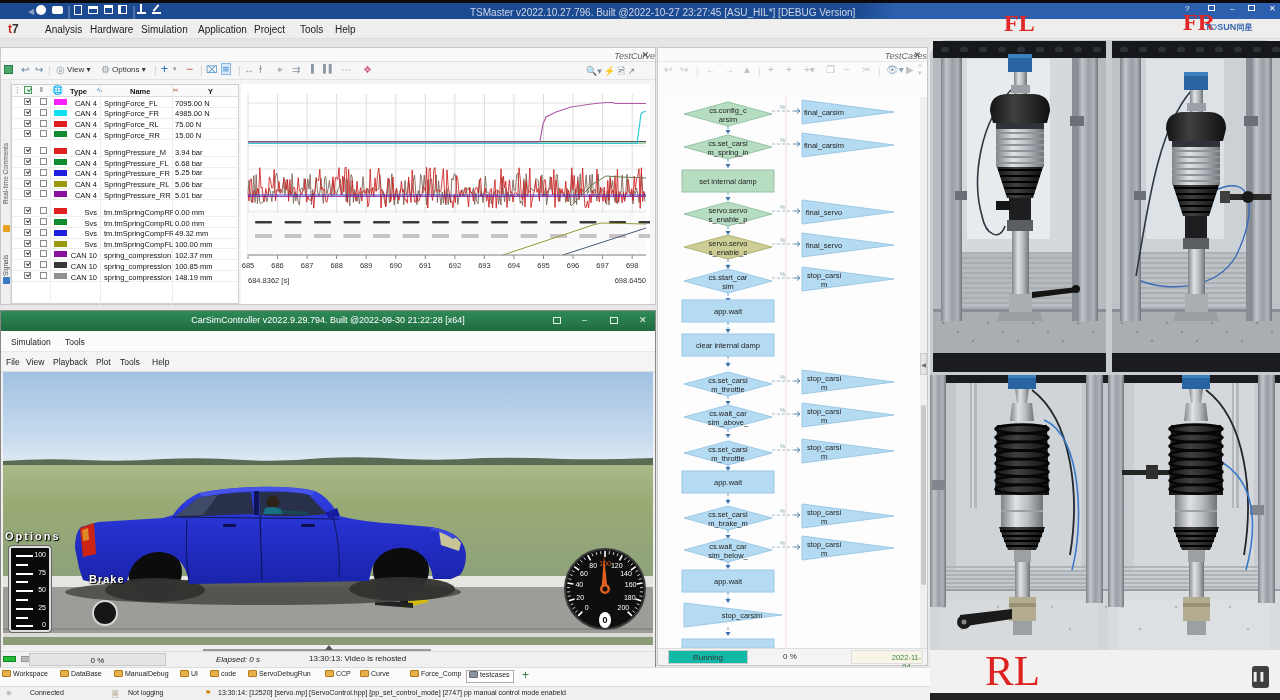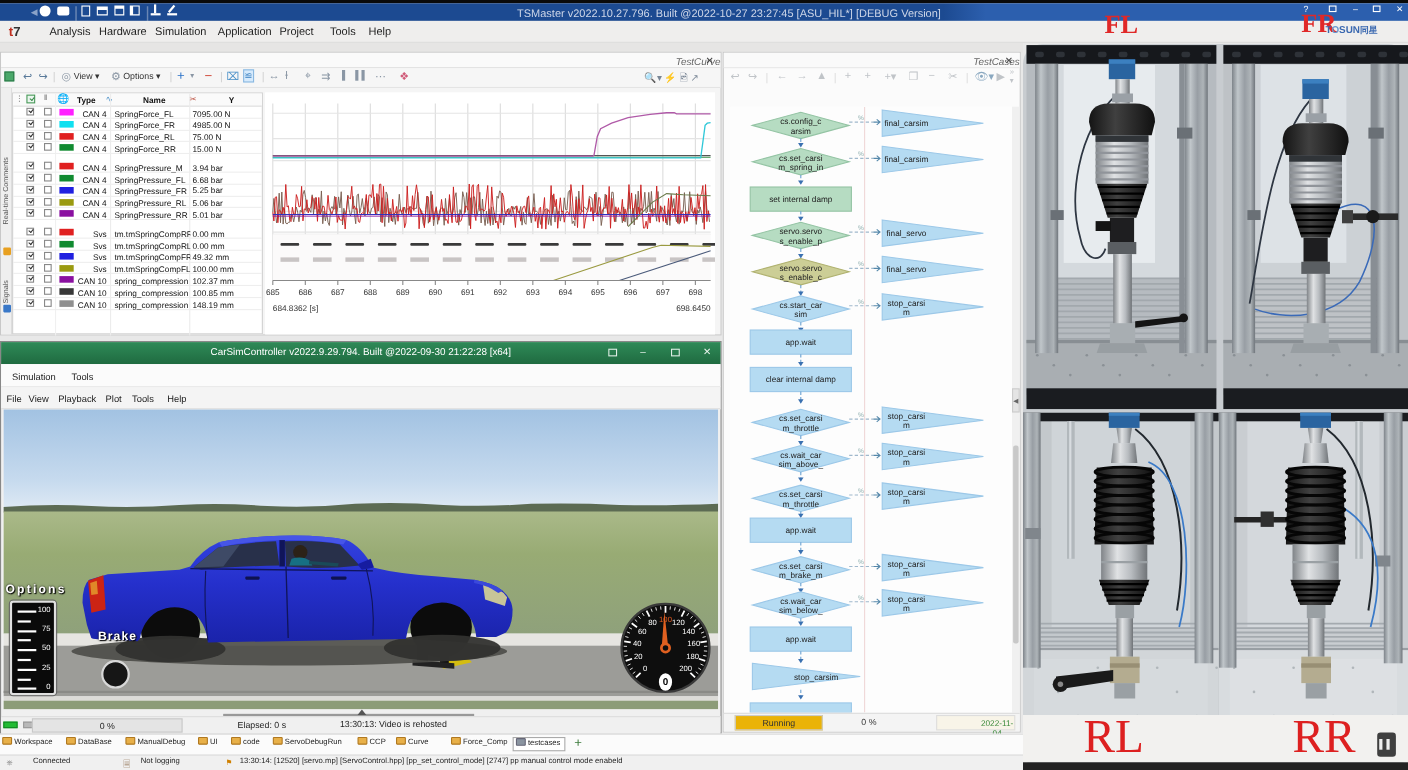--- a/index.html
+++ b/index.html
@@ -528,21 +528,21 @@
       </svg></div>
 
   <div class="abs" style="left:202px;top:336px;width:228px;height:6px;">
     <div style="position:absolute;left:0;top:2px;width:228px;height:2px;background:#b8b8b8;border:1px solid #999;"></div>
     <div style="position:absolute;left:122px;top:-2px;width:0;height:0;border-left:4px solid transparent;border-right:4px solid transparent;border-bottom:5px solid #555;"></div>
   </div>
   <div class="abs" style="left:0;top:340px;width:654px;height:16px;background:#f0f0f0;border-top:1px solid #ddd;font-size:8px;color:#222;">
     <span style="position:absolute;left:2px;top:4px;width:13px;height:6px;background:#22bb33;border:1px solid #118822;"></span>
     <span style="position:absolute;left:20px;top:4px;width:13px;height:6px;background:#b8b8b8;border:1px solid #999;"></span>
     <span style="position:absolute;left:28px;top:1px;width:137px;height:13px;background:#e4e4e4;border:1px solid #c8c8c8;text-align:center;padding-top:2px;">0 %</span>
-    <span style="position:absolute;left:215px;top:3px;">Elapsed: 0 s</span>
+    <span style="position:absolute;left:215px;top:3px;font-style:italic;">Elapsed: 0 s</span>
     <span style="position:absolute;left:308px;top:2px;">13:30:13: Video is rehosted</span>
   </div>
 </div>
 
 <div class="abs" id="testcases" style="left:657px;top:47px;width:271px;height:619px;background:#fbfbfb;border:1px solid #c8c8c8;">
   <div class="abs" style="left:0;top:0;width:269px;height:14px;background:#fafafa;border-bottom:1px solid #e8e8e8;">
     <div class="win-title" style="margin-top:3px;">TestCases</div>
     <div class="abs" style="right:6px;top:2px;font-size:9px;color:#444;">✕</div>
   </div>
   <div class="abs" style="left:0;top:14px;width:269px;height:17px;color:#c0c4c8;font-size:10px;">
@@ -699,21 +699,21 @@
         <path d="M64 539 l-2.5 -4 l5 0 Z" fill="#3a70b0"></path>
         <rect x="18" y="542" width="92" height="9" fill="#b5dbf2" stroke="#9cc8e8"></rect>
       </svg></div>
 
   <div class="abs" style="left:262px;top:49px;width:7px;height:551px;background:#f0f0f0;">
     <div style="position:absolute;left:1px;top:308px;width:5px;height:180px;background:#c8c8c8;border-radius:2px;"></div>
   </div>
   <div class="abs" style="left:262px;top:305px;width:7px;height:22px;background:#e4e4e4;border:1px solid #ccc;font-size:6px;color:#666;text-align:center;line-height:22px;">◀</div>
 
   <div class="abs" style="left:0;top:600px;width:269px;height:17px;background:#f4f4f4;border-top:1px solid #ddd;font-size:8px;color:#333;">
-    <span style="position:absolute;left:10px;top:1px;width:80px;height:14px;background:#eab308;border:1px solid #ccc;text-align:center;padding-top:2px;">Running</span>
+    <span style="position:absolute;left:10px;top:1px;width:80px;height:14px;background:#14b8a6;border:1px solid #ccc;text-align:center;padding-top:2px;">Running</span>
     <span style="position:absolute;left:125px;top:3px;">0 %</span>
     <span style="position:absolute;left:193px;top:1px;width:72px;height:14px;background:#f8f4e8;border:1px solid #ddd;color:#3a8a3a;text-align:center;padding-top:2px;font-size:7.5px;padding-left:39px;">2022-11-04 13:30:04</span>
   </div>
 </div>
 
 <div class="abs" style="left:0;top:667px;width:930px;height:19px;background:#fbfbfb;border-top:1px solid #ddd;font-size:7px;color:#222;" id="taskbar">
     <span style="position:absolute;left:2px;top:2px;height:13px;"><span style="display:inline-block;width:9px;height:7px;background:#e8b048;border:1px solid #b07820;border-radius:1px;position:relative;top:0px;"></span> <span style="position:relative;top:-1px;font-size:7px;">Workspace</span></span>
     <span style="position:absolute;left:60px;top:2px;height:13px;"><span style="display:inline-block;width:9px;height:7px;background:#e8b048;border:1px solid #b07820;border-radius:1px;position:relative;top:0px;"></span> <span style="position:relative;top:-1px;font-size:7px;">DataBase</span></span>
     <span style="position:absolute;left:114px;top:2px;height:13px;"><span style="display:inline-block;width:9px;height:7px;background:#e8b048;border:1px solid #b07820;border-radius:1px;position:relative;top:0px;"></span> <span style="position:relative;top:-1px;font-size:7px;">ManualDebug</span></span>
     <span style="position:absolute;left:180px;top:2px;height:13px;"><span style="display:inline-block;width:9px;height:7px;background:#e8b048;border:1px solid #b07820;border-radius:1px;position:relative;top:0px;"></span> <span style="position:relative;top:-1px;font-size:7px;">UI</span></span>
@@ -1080,20 +1080,19 @@
       <line x1="70" y1="166" x2="106" y2="166" stroke="#000" stroke-width="2"></line>
       <line x1="72" y1="171" x2="104" y2="171" stroke="#000" stroke-width="2"></line>
       <rect x="80" y="175" width="17" height="12" fill="#9aa0a4"></rect>
       <rect x="81" y="187" width="15" height="35" fill="url(#met3)"></rect>
       <rect x="75" y="222" width="27" height="24" fill="#b4ac90"></rect>
       <rect x="75" y="228" width="27" height="4" fill="#988f74"></rect>
       <rect x="79" y="246" width="19" height="14" fill="#9aa0a4"></rect>
     </svg>
     <div style="position:absolute;left:0;top:610px;width:350px;height:43px;background:#f2f1ef;"></div>
     <div style="position:absolute;left:55px;top:606px;width:95px;height:46px;font-family:'Liberation Serif',serif;font-size:43px;color:#dd2020;">RL</div>
-    <div style="position:absolute;left:245px;top:606px;width:95px;height:46px;font-family:'Liberation Serif',serif;font-size:43px;color:#dd2020;">RR</div>
     <div style="position:absolute;left:322px;top:626px;width:17px;height:22px;background:#3f3f3f;border-radius:3px;color:#eee;font-size:8px;text-align:center;line-height:22px;letter-spacing:1px;">▌▌</div>
     <div style="position:absolute;left:0;top:653px;width:350px;height:7px;background:#222;"></div>
   </div>
 
 <div class="abs" style="left:1004px;top:10px;width:60px;height:26px;font-family:'Liberation Serif',serif;font-size:24px;color:#e02828;font-weight:bold;">FL</div>
 <div class="abs" style="left:1183px;top:9px;width:60px;height:26px;font-family:'Liberation Serif',serif;font-size:24px;color:#e02828;font-weight:bold;">FR</div>
 <div class="abs" style="left:1205px;top:22px;width:80px;height:12px;font-size:9px;color:#3a68b0;font-weight:bold;">T<span style="color:#6a98d0;">O</span>SUN<span style="font-size:8px;">同星</span></div>
 
 </body></html>

